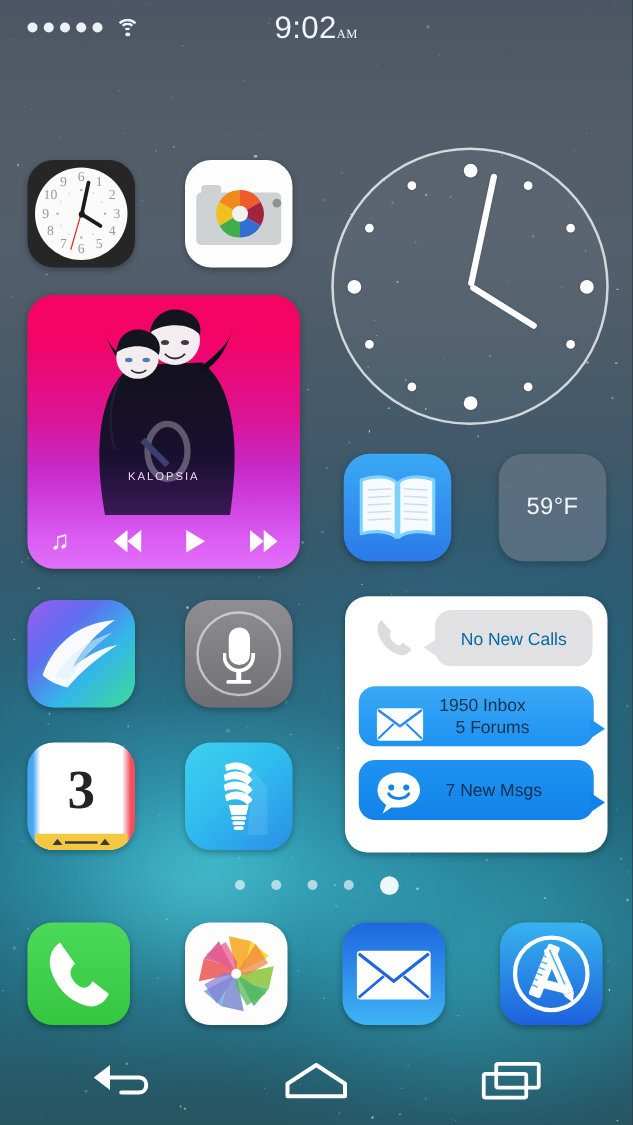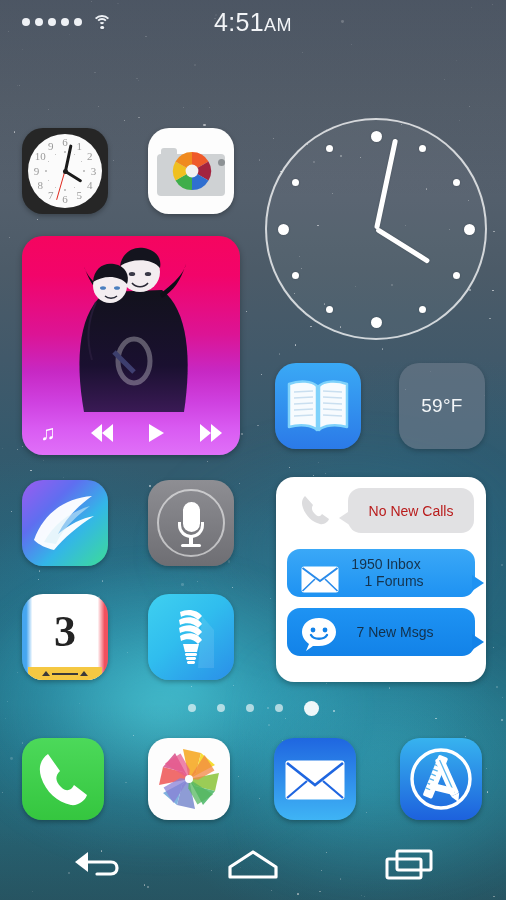--- a/index.html
+++ b/index.html
@@ -62,21 +62,21 @@
     border-radius:50%;
   }
   .wifi .w1{ width:20px; height:20px; top:0; }
   .wifi .w2{ width:13px; height:13px; top:3.5px; }
   .wifi .w3{ width:6px;  height:6px;  top:7px; }
   .wifi .wdot{ width:3.6px; height:3.6px; background:#eef1f5; border-radius:50%; border:0; top:11px; }
   .sb-center{
     position:absolute; left:0; right:0; text-align:center;
     font-size:25px; font-weight:400; letter-spacing:0.3px;
   }
-  .sb-center .ampm{ font-size:18px; letter-spacing:0.5px; }
+  .sb-center .ampm{ font-size:10px; letter-spacing:0.5px;font-family:Liberation Serif, serif; }
   .sb-right{ position:absolute; right:18px; display:flex; align-items:center; gap:5px; }
   .sb-right .pct{ font-size:22px; }
   .sb-right .pctsym{ font-size:15px; }
   .batt{
     width:40px; height:17px; border:2px solid #eef1f5; border-radius:3px;
     position:relative; background:#eef1f5;
   }
   .batt:after{
     content:""; position:absolute; right:-5px; top:4.5px;
     width:3px; height:6px; background:#eef1f5; border-radius:0 2px 2px 0;
@@ -205,21 +205,21 @@
   
   #widget-notify{
     position:absolute; left:276px; top:477px; width:210px; height:205px;
     background:#ffffff; border-radius:18px;
     box-shadow:0 2px 6px rgba(0,0,0,0.3);
   }
   .bubble{
     position:relative; border-radius:13px; display:flex; flex-direction:column;
     align-items:center; justify-content:center; text-align:center;
   }
-  .bub-gray{ background:#e1e1e3; color:#b91c1c; }
+  .bub-gray{ background:#e1e1e3; color:#0369a1; }
   .bub-blue-l{ background:linear-gradient(180deg,#3aa8f7 0%,#1e92f2 100%); color:#15334d; }
   .bub-blue-d{ background:linear-gradient(180deg,#1e93f3 0%,#1282e8 100%); color:#13304a; }
   .bub-tail-l{ position:absolute; left:-9px; bottom:7px; width:0;height:0;
     border-right:12px solid; border-top:8px solid transparent; border-bottom:8px solid transparent; }
   .bub-tail-r{ position:absolute; right:-9px; bottom:6px; width:0;height:0;
     border-left:12px solid; border-top:8px solid transparent; border-bottom:8px solid transparent; }
   .n-phone{ position:absolute; left:22px; top:16px; width:34px; height:34px; }
   .n-env  { position:absolute; left:14px; top:17px; width:38px; height:27px; }
   .n-smile{ position:absolute; left:13px; top:8px; width:38px; height:36px; }
 
@@ -504,21 +504,21 @@
         <i></i>
     </span>
     <span class="wifi">
       <span class="w1"></span>
         <span class="w2"></span>
         <span class="w3"></span>
         <span class="wdot"></span>
     </span>
   </div>
   <div class="sb-center">
-    <span>4:51</span><span class="ampm">AM</span>
+    <span>9:02</span><span class="ampm">AM</span>
   </div>
 </div>
 
 <div class="tile tile-86" id="icon-clock">
   <div class="clkface">
     <div id="clknums">
         <div class="clknum" style="left: 44.25px; top: 6.81828px;">1</div>
         <div class="clknum" style="left: 54.6817px; top: 17.25px;">2</div>
         <div class="clknum" style="left: 58.5px; top: 31.5px;">3</div>
         <div class="clknum" style="left: 54.6817px; top: 45.75px;">4</div>
@@ -619,20 +619,21 @@
       <path d="M83 60 C86 63 92 63 95 60" stroke="#2a2a36" stroke-width="1.4" fill="none"></path>
 
       <path d="M74 66 C66 84 64 104 70 124" stroke="#2c2040" stroke-width="2" fill="none" opacity="0.7"></path>
 
       <g opacity="0.30">
         <ellipse cx="112" cy="125" rx="16" ry="22" fill="none" stroke="#ffffff" stroke-width="5"></ellipse>
         <path d="M92 116 L112 136" stroke="#8fa8ff" stroke-width="5"></path>
       </g>
     </svg>
   </div>
+  <div class="alb-label ftxt">KALOPSIA</div>
   <div class="music-ctrls">
     <span class="mbtn note">♫</span>
     <span class="dbl rew">
         <i class="t"></i>
         <i class="t"></i>
       </span>
     <span class="tri-r"></span>
     <span class="dbl ffw">
         <i class="t"></i>
         <i class="t"></i>
@@ -728,21 +729,21 @@
     <div class="bubble bub-blue-l" style="position:absolute; left:11px; top:72px; width:188px; height:48px;">
       <span class="bub-tail-r" style="border-left-color:#1e92f2"></span>
       <div class="n-env">
         <svg viewBox="0 0 38 27" width="38" height="27">
           <rect x="0.5" y="0.5" width="37" height="26" rx="2.5" fill="#ffffff"></rect>
           <path d="M1.5 2 L19 15 L36.5 2" fill="none" stroke="#2a8bea" stroke-width="2"></path>
           <path d="M1.5 25 L14 13 M36.5 25 L24 13" fill="none" stroke="#2a8bea" stroke-width="1.6"></path>
         </svg>
       </div>
       <span class="ftxt" style="font-size:14px; line-height:17px; margin-left:10px;">1950 Inbox</span>
-      <span class="ftxt" style="font-size:14px; line-height:17px; margin-left:26px;">1 Forums</span>
+      <span class="ftxt" style="font-size:14px; line-height:17px; margin-left:26px;">5 Forums</span>
     </div>
   </div>
 
   <div>
     <div class="bubble bub-blue-d" style="position:absolute; left:11px; top:131px; width:188px; height:48px;">
       <span class="bub-tail-r" style="border-left-color:#1282e8"></span>
       <div class="n-smile">
         <svg viewBox="0 0 38 36" width="38" height="36">
           <path d="M19 2 C29 2 36 8 36 16 C36 24 29 30 19 30 L13 30 L6 35 L9 28 C5 25 2 21 2 16 C2 8 9 2 19 2 Z" fill="#ffffff"></path>
           <circle cx="13" cy="14" r="2.4" fill="#1282e8"></circle>

